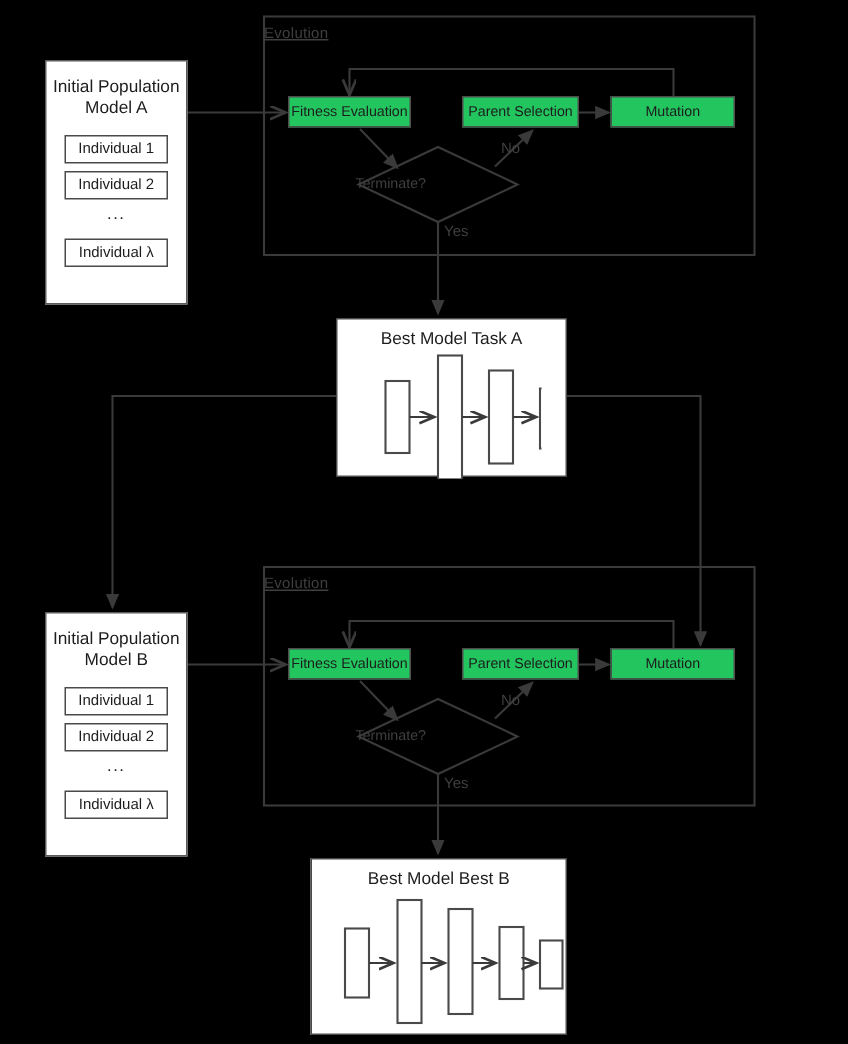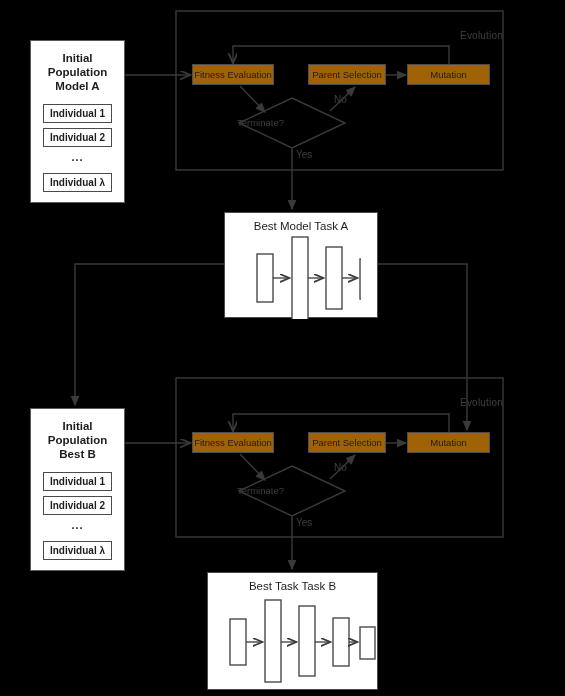--- a/index.html
+++ b/index.html
@@ -14,34 +14,34 @@
   
   .panel{
     position:absolute;
     border:1.4px solid #3a3a3a;
     box-sizing:border-box;
     background:transparent;
   }
   .panel-title{
     position:absolute;
     width:100%;
-    text-align:right;
+    text-align:left;
     font-size:10px;
     color:#3f3f3f;
     letter-spacing:.2px;
-    top:19px;
+    top:6px;
     left:0;
+    text-decoration:underline;
   }
   .popbox{
     position:absolute;
     background:#ffffff;
     border:1.6px solid #5a5a5a;
     box-sizing:border-box;
     padding-top:8px;
-    font-weight:bold;
   }
   .pop-title{
     text-align:center;
     font-size:11.5px;
     line-height:14px;
     color:#1d1d1d;
     padding:2px 4px 6px 4px;
   }
   .ind{
     margin:5px 12px;
@@ -58,21 +58,21 @@
   .dots{
     text-align:center;
     font-size:11px;
     color:#1d1d1d;
     height:16px;
     line-height:10px;
     letter-spacing:1px;
   }
   .stepbox{
     position:absolute;
-    background:#a16207;
+    background:#22c55e;
     border:1.5px solid #4d4d4d;
     box-sizing:border-box;
     display:flex;align-items:center;justify-content:center;
     font-size:9.5px;
     color:#1d1d1d;
     white-space:nowrap;
   }
   .modelbox{
     position:absolute;
     background:#ffffff;
@@ -192,38 +192,38 @@
     </svg>
   </div>
 
   <div class="panel" style="left:176px;top:378px;width:327px;height:159px;border:none;">
     <div class="panel-title">Evolution</div>
   </div>
 
   <div class="popbox" style="left:30px;top:408px;width:95px;height:163px;">
     <div class="pop-title">
       <div>Initial Population</div>
-      <div>Best B</div>
+      <div>Model B</div>
     </div>
     <div class="ind">Individual 1</div>
     <div class="ind">Individual 2</div>
     <div class="dots">...</div>
     <div class="ind">Individual  λ</div>
   </div>
 
   <div class="stepbox" style="left:192px;top:432px;width:82px;height:21px;">Fitness Evaluation</div>
   <div class="stepbox" style="left:308px;top:432px;width:78px;height:21px;">Parent Selection</div>
   <div class="stepbox" style="left:407px;top:432px;width:83px;height:21px;">Mutation</div>
 
   <div class="diamond-label" style="left:237px;top:485px;">Terminate?</div>
   <div class="edge-label" style="left:334px;top:462px;">No</div>
   <div class="edge-label" style="left:296px;top:517px;">Yes</div>
 
   <div class="modelbox" style="left:207px;top:572px;width:171px;height:118px;">
-    <div class="model-title">Best Task Task B</div>
+    <div class="model-title">Best Model Best B</div>
     <svg viewBox="0 0 171 118" width="171" height="118" style="position:absolute;left:0;top:0;">
       <g stroke="#4a4a4a" stroke-width="1.4" fill="#ffffff">
         <rect x="22" y="46" width="16" height="46"></rect>
         <rect x="57" y="27" width="16" height="82"></rect>
         <rect x="91" y="33" width="16" height="70"></rect>
         <rect x="125" y="45" width="16" height="48"></rect>
         <rect x="152" y="54" width="15" height="32"></rect>
       </g>
       <g stroke="#3a3a3a" stroke-width="1.3" fill="none">
         <path d="M38,69 L54,69" marker-end="url(#ah)"></path>

